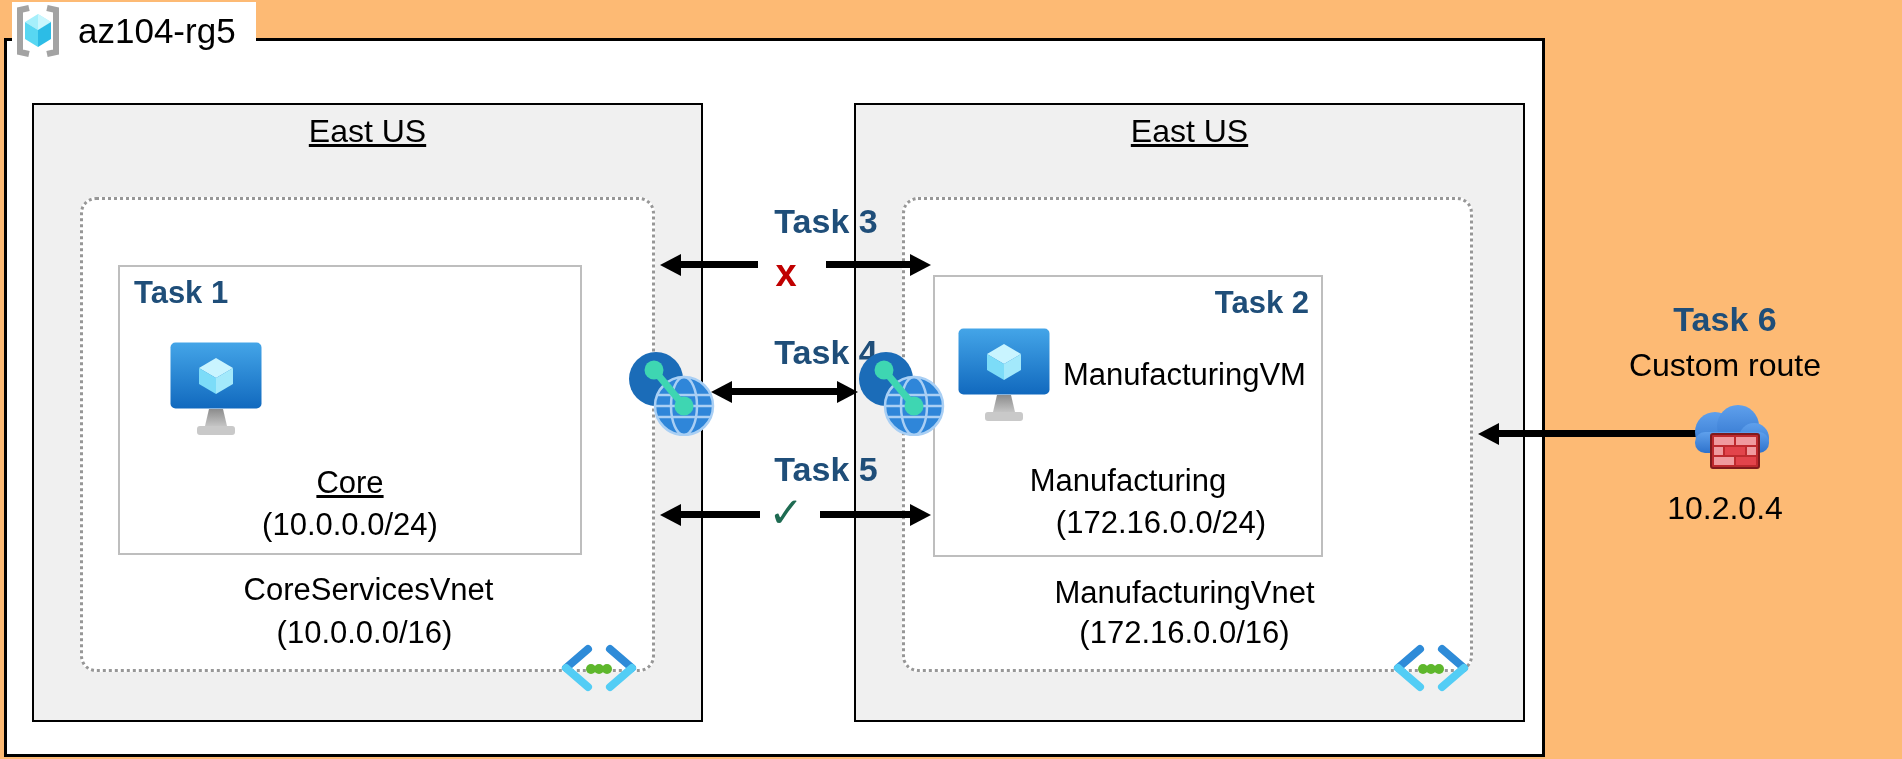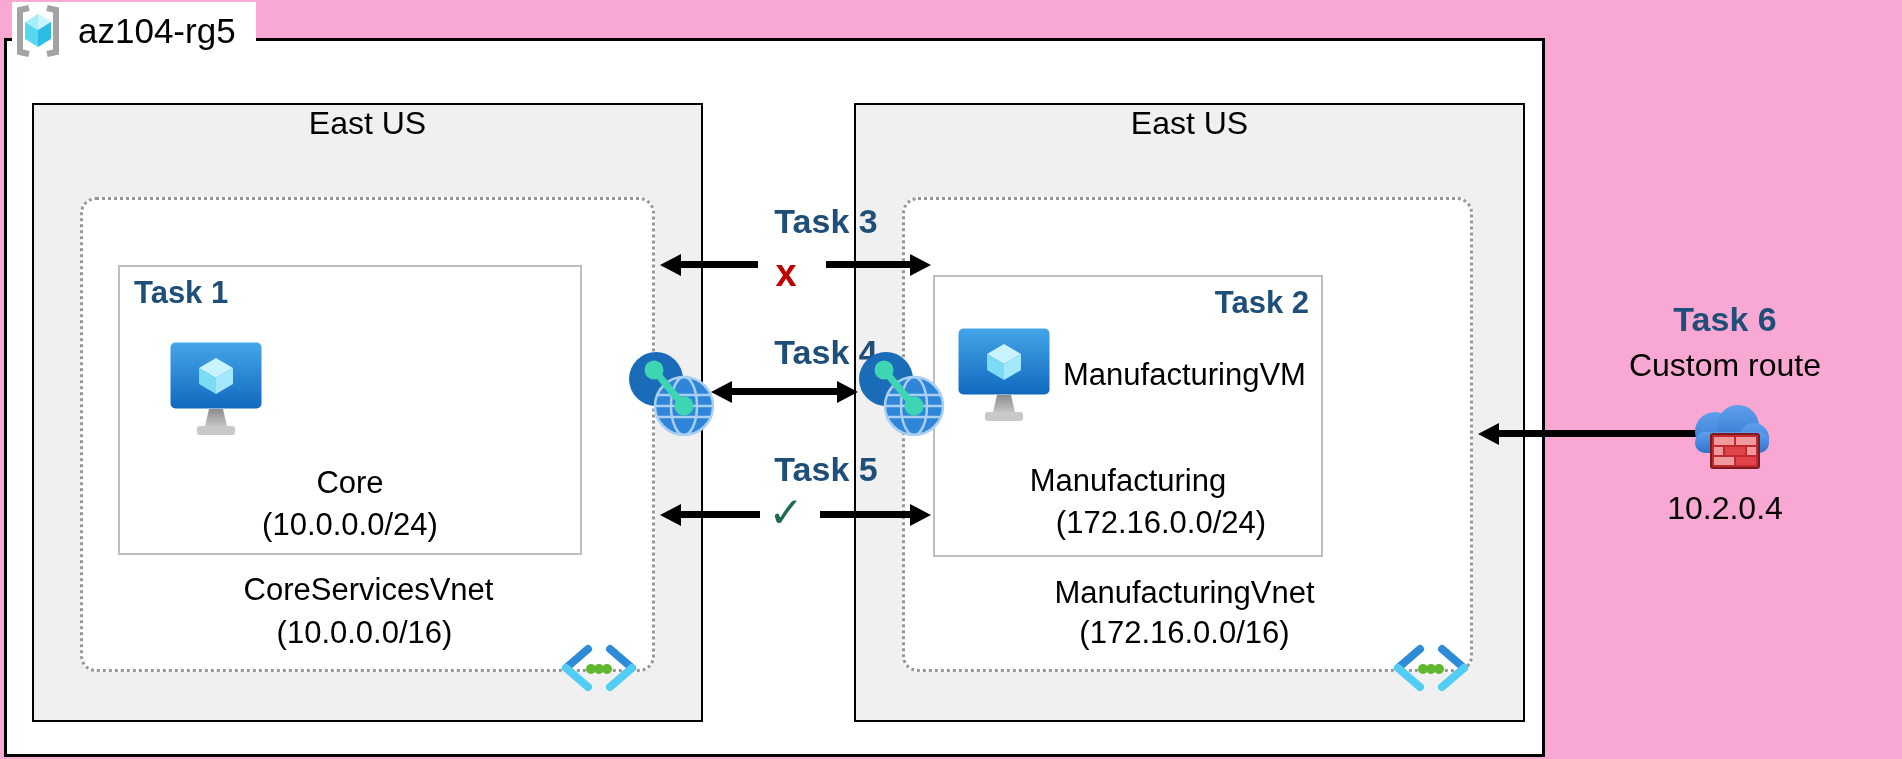--- a/index.html
+++ b/index.html
@@ -1,32 +1,32 @@
 <!DOCTYPE html>
 <html><head>
 <meta charset="utf-8">
 <style>
   html,body{margin:0;padding:0;background:#fff;}
   .canvas{
-    position:relative;width:1902px;height:759px;background:#f9a8d4;overflow:hidden;
+    position:relative;width:1902px;height:759px;background:#fdba74;overflow:hidden;
     font-family:"Liberation Sans", sans-serif;color:#000;
   }
   .abs{position:absolute;}
 
   
   .outer-box{left:4px;top:38px;width:1535px;height:713px;border:3px solid #000;background:#fff;}
   .rg-label{left:12px;top:2px;height:58px;display:flex;align-items:center;gap:14px;
             background:#fff;padding-right:20px;}
   .rg-label .rg-text{font-size:35px;line-height:58px;}
 
   
   .region{background:#F0F0F0;border:2px solid #000;}
   .region-left{left:32px;top:103px;width:667px;height:615px;}
   .region-right{left:854px;top:103px;width:667px;height:615px;}
-  .region-title{width:100%;text-align:center;margin-top:0;font-size:32px;}
+  .region-title{width:100%;text-align:center;margin-top:8px;font-size:32px;text-decoration:underline;}
 
   
   .vnet-box{background:#fff;border:3px dotted #979797;border-radius:16px;}
   .vnet-left{left:80px;top:197px;width:569px;height:469px;}
   .vnet-right{left:902px;top:197px;width:565px;height:469px;}
 
   
   .subnet-box{background:#fff;border:2px solid #BEBEBE;margin-top:32px;}
   .subnet-left{left:118px;top:233px;width:460px;height:286px;}
   .subnet-right{left:933px;top:243px;width:386px;height:278px;}
@@ -95,21 +95,21 @@
             <stop offset="1" stop-color="#C4C4C4"></stop>
         </linearGradient>
       </defs>
       <rect x="1.5" y="1.5" width="91" height="66" rx="5" fill="url(#scr1)"></rect>
       <polygon points="47,17 64,27 47,37 30,27" fill="#C9F4FF"></polygon>
       <polygon points="30,27 47,37 47,53 30,43" fill="#7CDCF8"></polygon>
       <polygon points="47,37 64,27 64,43 47,53" fill="#A3E9FB"></polygon>
       <polygon points="40,68 54,68 58,85 36,85" fill="url(#std1)"></polygon>
       <rect x="28" y="85" width="38" height="9" rx="3" fill="#C9C9C9"></rect>
     </svg>
-    <div class="abs center-text" style="left:0;width:100%;top:198px;">Core</div>
+    <div class="abs center-text" style="left:0;width:100%;top:198px;text-decoration:underline;">Core</div>
     <div class="abs center-text" style="left:0;width:100%;top:240px;">(10.0.0.0/24)</div>
   </div>
 
   <div class="abs subnet-box subnet-right">
     <div class="abs task-label tl-right">Task 2</div>
     <svg class="abs" style="left:22px;top:50px;" width="94" height="100" viewBox="0 0 94 100">
       <rect x="1.5" y="1.5" width="91" height="66" rx="5" fill="url(#scr1)"></rect>
       <polygon points="47,17 64,27 47,37 30,27" fill="#C9F4FF"></polygon>
       <polygon points="30,27 47,37 47,53 30,43" fill="#7CDCF8"></polygon>
       <polygon points="47,37 64,27 64,43 47,53" fill="#A3E9FB"></polygon>

